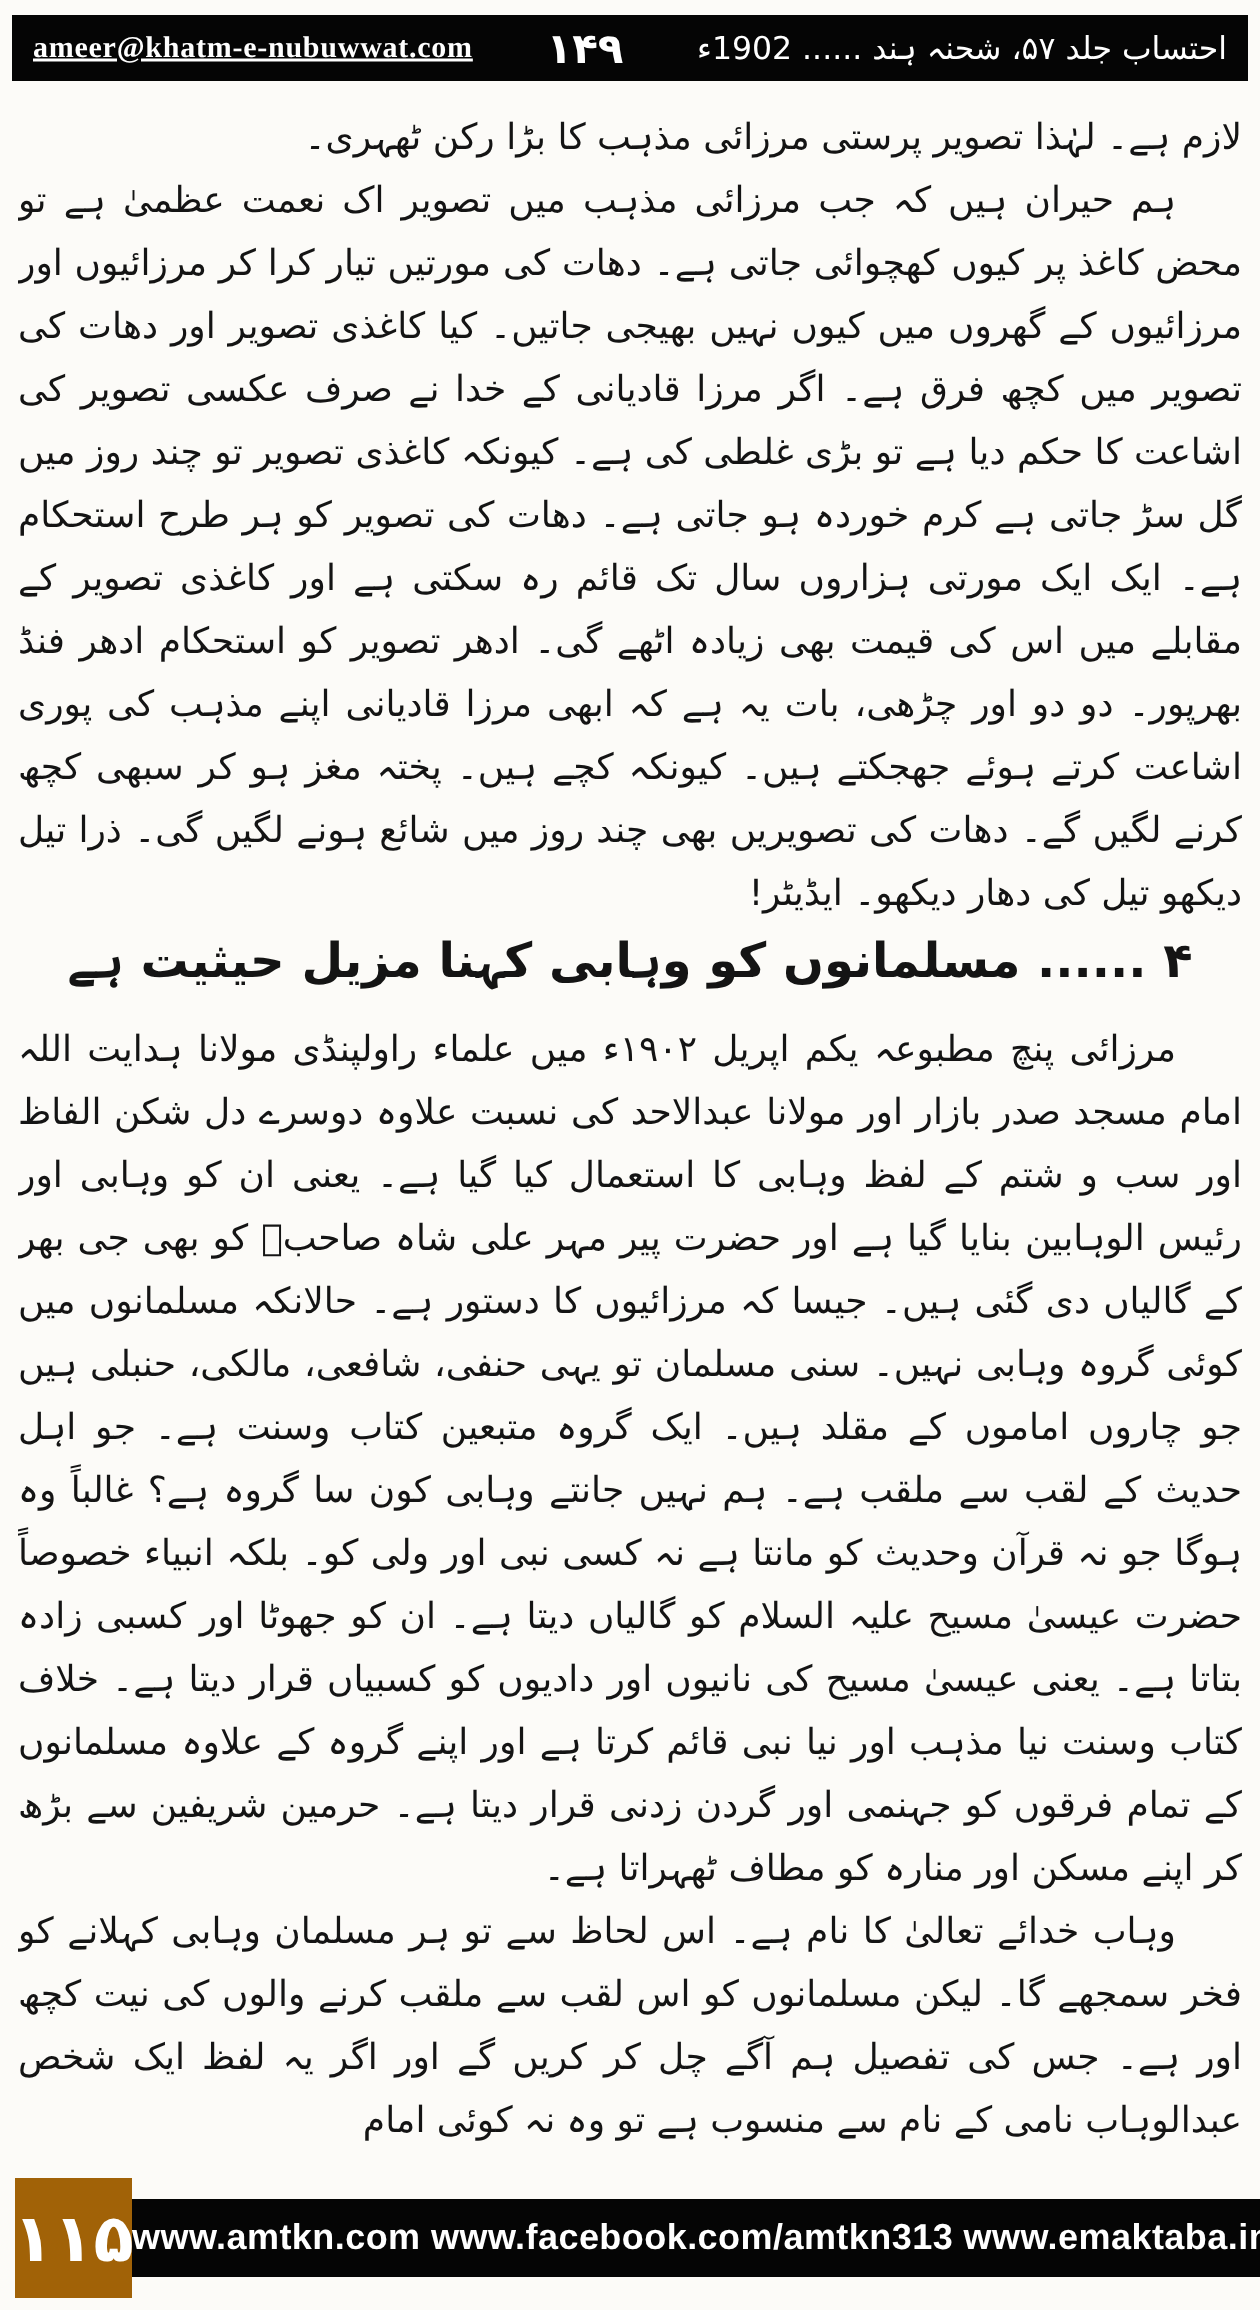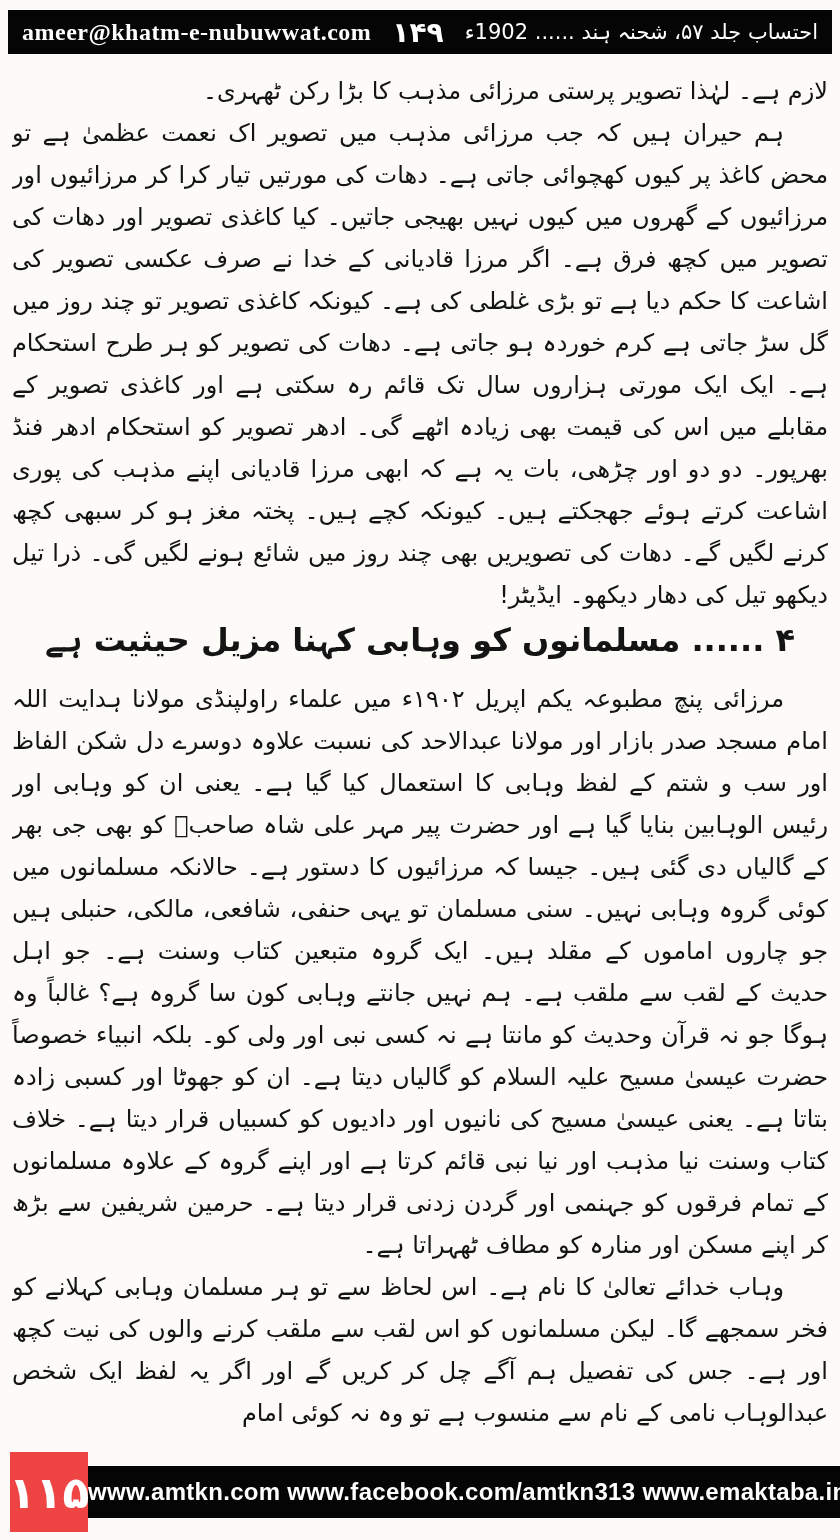--- a/index.html
+++ b/index.html
@@ -25,23 +25,24 @@
     color: #ffffff;
     display: flex;
     align-items: center;
     justify-content: space-between;
     padding: 0 14px;
     direction: ltr;
   }
   .topbar .email {
     font-family: "Liberation Serif", serif;
     font-weight: bold;
-    font-size: 24px;
+    font-size: 20px;
     letter-spacing: 0.5px;
     white-space: nowrap;
+    text-decoration: underline;
   }
   .topbar .pagenum {
     font-size: 28px;
     font-weight: bold;
     direction: rtl;
   }
   .topbar .title {
     font-size: 21px;
     direction: rtl;
     white-space: nowrap;
@@ -74,21 +75,21 @@
   
   .bottombar {
     position: absolute;
     left: 10px; right: 8px; bottom: 8px;
     height: 80px;
     display: flex;
     align-items: stretch;
   }
   .pagebox {
     width: 78px;
-    background: #ef4444;
+    background: #a16207;
     color: #ffffff;
     display: flex;
     align-items: center;
     justify-content: center;
     font-size: 44px;
     font-weight: bold;
     direction: rtl;
     flex: 0 0 auto;
     text-align: center;
   }

